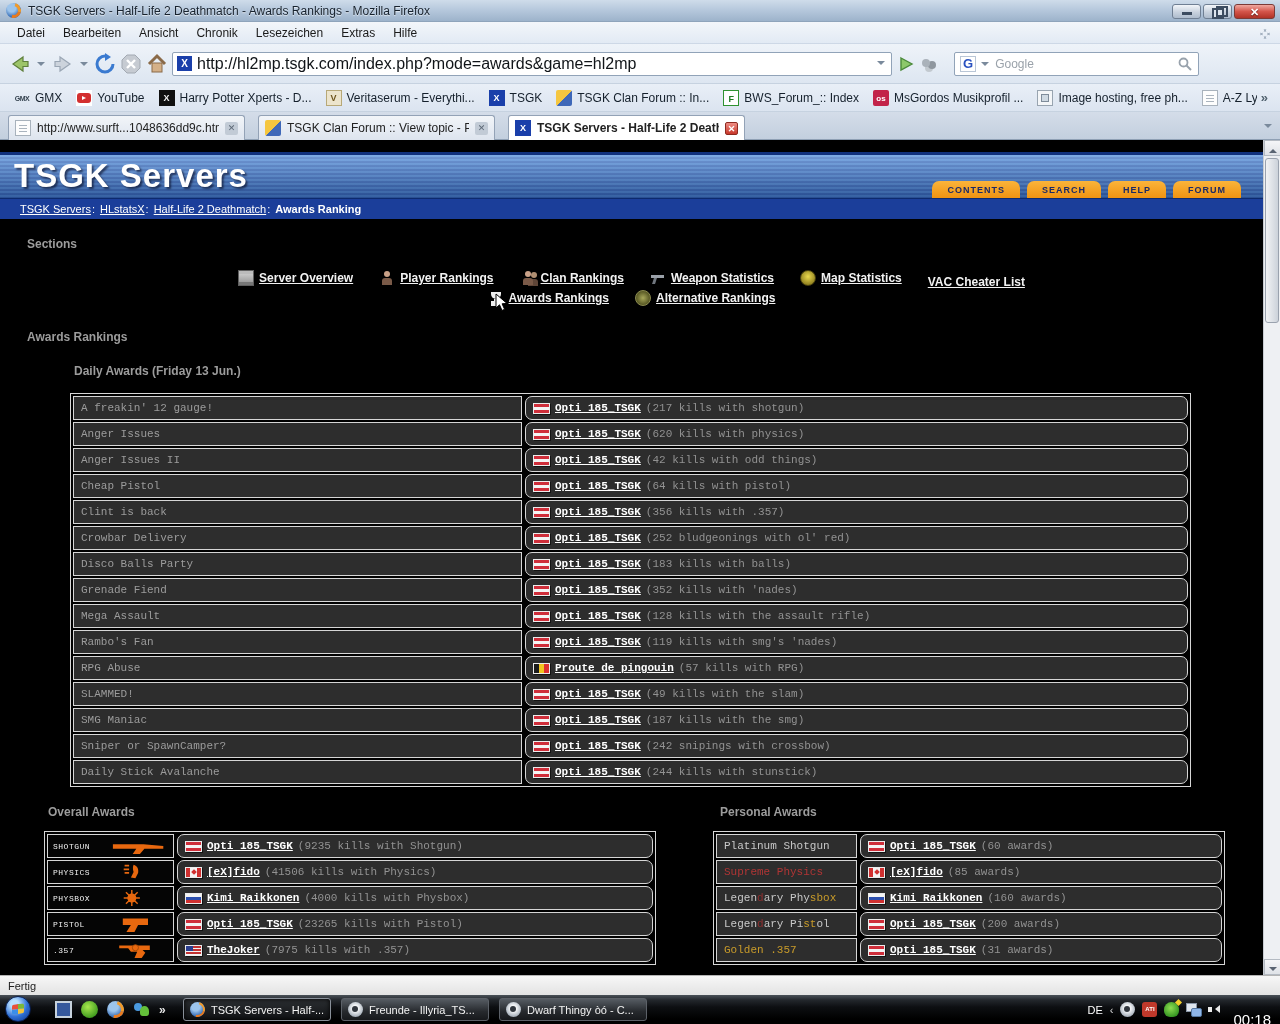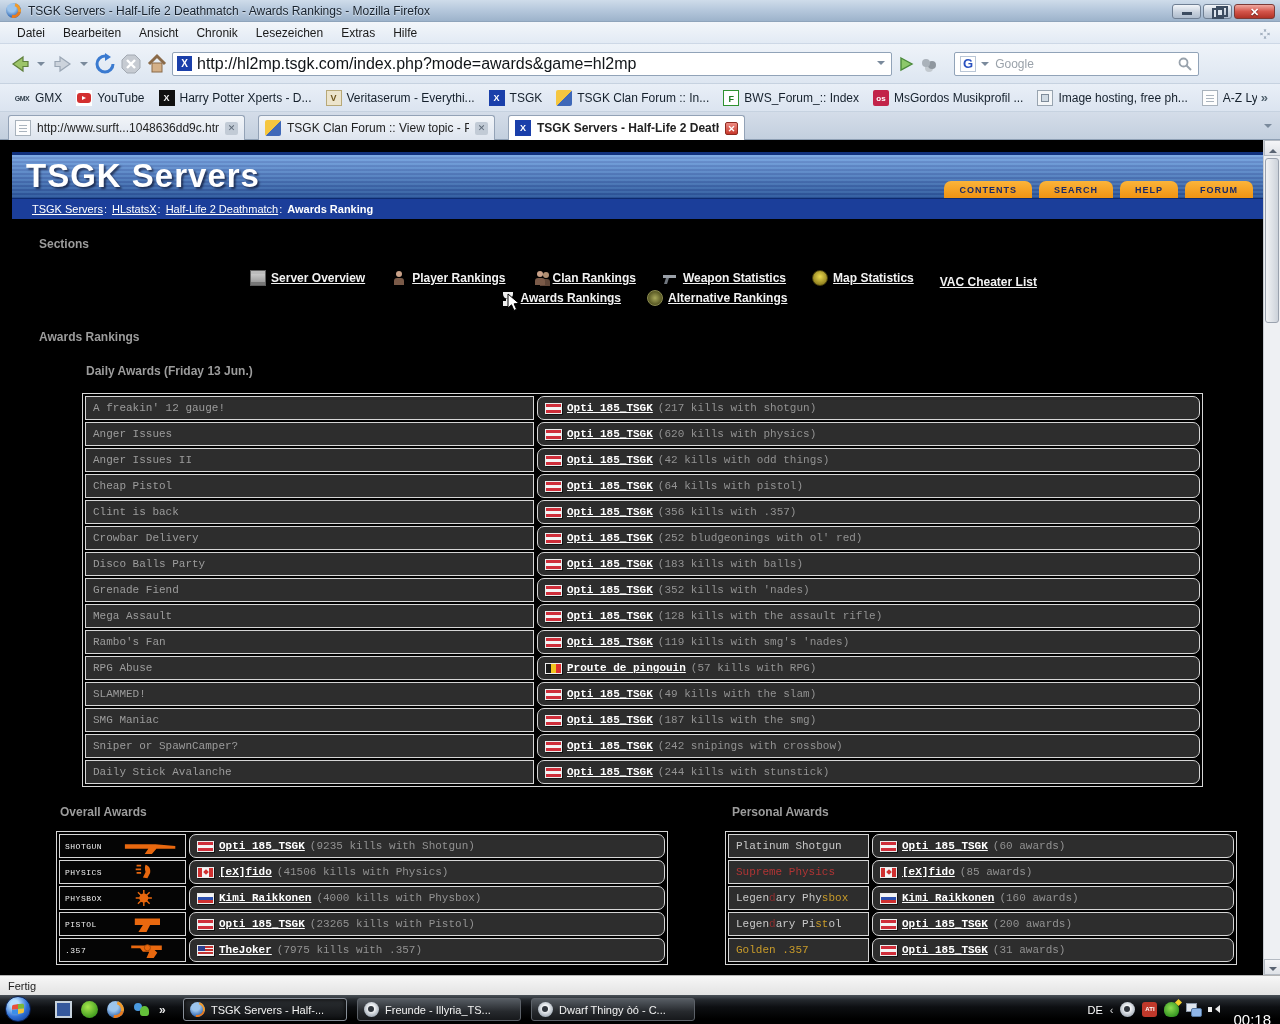--- a/index.html
+++ b/index.html
@@ -95,21 +95,21 @@
     background:linear-gradient(180deg,#f2f5f9,#dde4ee); font-size:12px; color:#222; }
   .tab[data-active="true"] { background:#fff; font-weight:bold; }
   .tab .tab-title { flex:1; white-space:nowrap; overflow:hidden; }
   .tab-close { width:13px; height:13px; border-radius:2px; background:#c2cbd6; color:#5c6876;
     font-size:9px; line-height:13px; text-align:center; flex:0 0 auto; }
   .tab[data-active="true"] .tab-close { background:linear-gradient(180deg,#ef8d84,#c8372a); color:#fff; border:1px solid #8e2a20; }
   .tablist-btn { position:absolute; right:6px; top:8px; }
 
   
   .content { position:absolute; top:140px; left:0; height:835px; width:1280px; background:#000; overflow:hidden; }
-  .site { position:absolute; left:12px; top:0; width:1263px; height:835px; }
+  .site { position:absolute; left:0; top:0; width:1263px; height:835px; }
 
   .site-header { position:absolute; top:12px; left:0; right:0; height:47px;
     border-top:3px solid #10307c; border-bottom:1px solid #0d2a6e;
     background:linear-gradient(180deg,rgba(255,255,255,.28),rgba(0,0,30,.30)),
       repeating-linear-gradient(180deg,#4c89d9 0 2px,#3a70c4 2px 4px); }
   .site-logo { position:absolute; left:14px; top:2px; font-size:33px; font-weight:bold; color:#fff;
     letter-spacing:1px; text-shadow:2px 2px 2px rgba(0,0,20,.55); }
   .hdr-buttons { position:absolute; right:22px; bottom:0; display:flex; gap:7px; }
   .hbtn { background:linear-gradient(180deg,#fbb43a,#ef9312); border-radius:7px 7px 0 0;
     color:#1c2a66; font-size:9px; font-weight:bold; letter-spacing:1px; padding:4px 15px 3px; }
@@ -215,21 +215,21 @@
   .ql { width:17px; height:17px; position:relative; }
   .ql[data-icon="show-desktop-icon"] { background:#35589c; border:2px solid #c6d1dc; }
   .ql[data-icon="miranda-icon"] { border-radius:50%; background:radial-gradient(circle at 40% 35%,#a8e84e,#3f9a1e 75%); }
   .ql[data-icon="firefox-icon"] { border-radius:50%; background:radial-gradient(circle at 38% 32%,#9cc4ec 0 30%,#3a70b8 65%,#1e4a86); }
   .ql[data-icon="firefox-icon"]::before { content:""; position:absolute; inset:0; border-radius:50%;
     border:3px solid transparent; border-bottom-color:#e87a1e; border-right-color:#f09a2a; transform:rotate(-30deg); }
   .ql[data-icon="messenger-icon"]::before { content:""; position:absolute; left:1px; top:2px; width:8px; height:8px; border-radius:50%; background:#4a9ae0; }
   .ql[data-icon="messenger-icon"]::after { content:""; position:absolute; left:7px; top:5px; width:9px; height:10px; border-radius:50% 50% 30% 30%; background:#64c03a; }
   .ql-chevron { color:#e6e6e6; font-size:12px; font-weight:bold; }
   .tasks { position:absolute; left:183px; top:3px; display:flex; gap:10px; }
-  .task { width:164px; height:23px; border-radius:3px; border:1px solid #5c6168;
+  .task { width:148px; height:23px; border-radius:3px; border:1px solid #5c6168;
     background:linear-gradient(180deg,#565c63,#26292d 60%,#17191c);
     display:flex; align-items:center; gap:6px; padding:0 6px; color:#f2f2f2; font-size:11px; }
   .task[data-active="true"] { background:linear-gradient(180deg,#2c2f33,#101214); border-color:#888f98; box-shadow:inset 0 0 5px #000; }
   .task .task-title { white-space:nowrap; overflow:hidden; flex:1; }
   .ticon { width:15px; height:15px; flex:0 0 auto; position:relative; display:inline-block; }
   .ticon[data-icon="firefox-icon"] { border-radius:50%; background:radial-gradient(circle at 38% 32%,#9cc4ec 0 30%,#3a70b8 65%,#1e4a86); }
   .ticon[data-icon="firefox-icon"]::before { content:""; position:absolute; inset:0; border-radius:50%;
     border:2px solid transparent; border-bottom-color:#e87a1e; border-right-color:#f09a2a; transform:rotate(-30deg); }
   .ticon[data-icon="steam-icon"] { border-radius:50%; background:radial-gradient(circle at 50% 42%,#f2f4f6 0 28%,#aab3bd 70%,#7d8791); }
   .ticon[data-icon="steam-icon"]::before { content:""; position:absolute; left:4px; top:4px; width:6px; height:6px; border-radius:50%; background:#30363d; }

